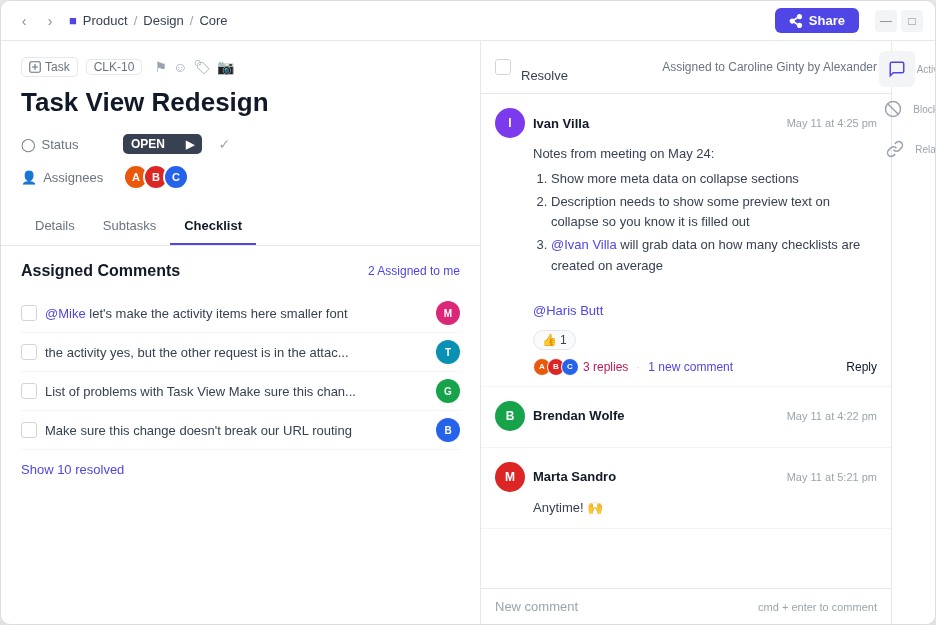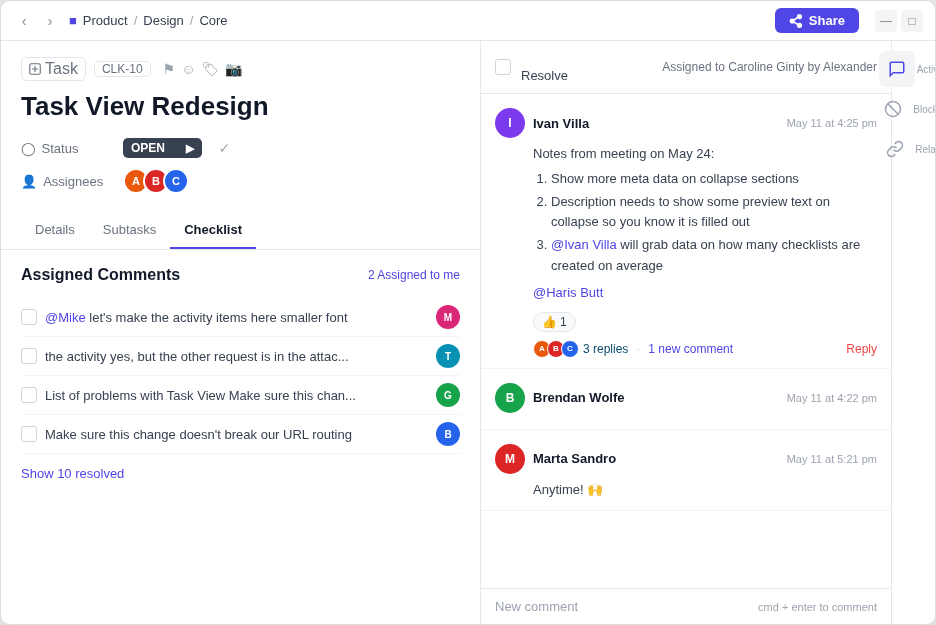--- a/index.html
+++ b/index.html
@@ -33,21 +33,21 @@
 
     
     .main-layout { display: flex; flex: 1; overflow: hidden; }
 
     
     .left-panel { flex: 0 0 480px; display: flex; flex-direction: column; border-right: 1px solid #e5e7eb; overflow-y: auto; }
 
     
     .task-header { padding: 16px 20px 0; }
     .task-meta-bar { display: flex; align-items: center; gap: 8px; margin-bottom: 10px; }
-    .task-type { display: flex; align-items: center; gap: 4px; font-size: 16px; color: #6b7280; border: 1px solid #e5e7eb; border-radius: 5px; padding: 2px 7px; }
+    .task-type { display: flex; align-items: center; gap: 4px; font-size: 12px; color: #6b7280; border: 1px solid #e5e7eb; border-radius: 5px; padding: 2px 7px; }
     .task-id { font-size: 12px; color: #6b7280; padding: 0 7px; border: 1px solid #e5e7eb; border-radius: 5px; }
     .task-meta-icons { display: flex; gap: 6px; margin-left: 4px; }
     .meta-icon { color: #9ca3af; font-size: 14px; cursor: pointer; }
 
     .task-title { font-size: 26px; font-weight: 700; color: #111827; margin-bottom: 16px; line-height: 1.2; }
 
     .field-row { display: flex; align-items: center; gap: 12px; margin-bottom: 10px; }
     .field-label { display: flex; align-items: center; gap: 6px; font-size: 13px; color: #6b7280; width: 90px; flex-shrink: 0; }
     .field-icon { font-size: 13px; }
     .status-badge {
@@ -102,29 +102,29 @@
 
     .comment-block { padding: 14px 14px 10px; border-bottom: 1px solid #f3f4f6; }
     .comment-header { display: flex; align-items: center; gap: 8px; margin-bottom: 6px; }
     .comment-avatar { width: 30px; height: 30px; border-radius: 50%; overflow: hidden; flex-shrink: 0; }
     .comment-author { font-size: 13px; font-weight: 600; color: #111827; }
     .comment-time { margin-left: auto; font-size: 11px; color: #9ca3af; }
     .comment-body { font-size: 13px; color: #374151; line-height: 1.6; padding-left: 38px; }
     .comment-body ol { padding-left: 18px; }
     .comment-body li { margin-bottom: 2px; }
     .comment-mention { color: #4f46e5; }
-    .comment-tag { color: #4f46e5; margin-top: 6px; display: block; }
+    .comment-tag { color: #4f46e5; margin-top: 24px; display: block; }
     .reactions { padding-left: 38px; margin-top: 8px; display: flex; align-items: center; gap: 6px; }
     .reaction-btn { border: 1px solid #e5e7eb; border-radius: 12px; padding: 2px 8px; font-size: 12px; cursor: pointer; background: #f9fafb; color: #374151; display: flex; align-items: center; gap: 3px; }
     .comment-footer { padding-left: 38px; margin-top: 8px; display: flex; align-items: center; gap: 8px; font-size: 12px; color: #6b7280; }
     .footer-avatars { display: flex; }
     .footer-avatar { width: 18px; height: 18px; border-radius: 50%; overflow: hidden; border: 1px solid #fff; margin-right: -4px; }
-    .replies-link { color: #0c4a6e; cursor: pointer; }
+    .replies-link { color: #be185d; cursor: pointer; }
     .new-comment-link { color: #4f46e5; cursor: pointer; }
-    .reply-btn { margin-left: auto; color: #ef4444; cursor: pointer; font-size: 12px; }
+    .reply-btn { margin-left: auto; color: #0f172a; cursor: pointer; font-size: 12px; }
     .dot { color: #d1d5db; }
 
     
     .comment-input-bar {
       border-top: 1px solid #e5e7eb; padding: 10px 14px;
       display: flex; align-items: center;
     }
     .comment-input {
       flex: 1; border: none; outline: none; font-size: 13px; color: #374151;
       background: transparent;

